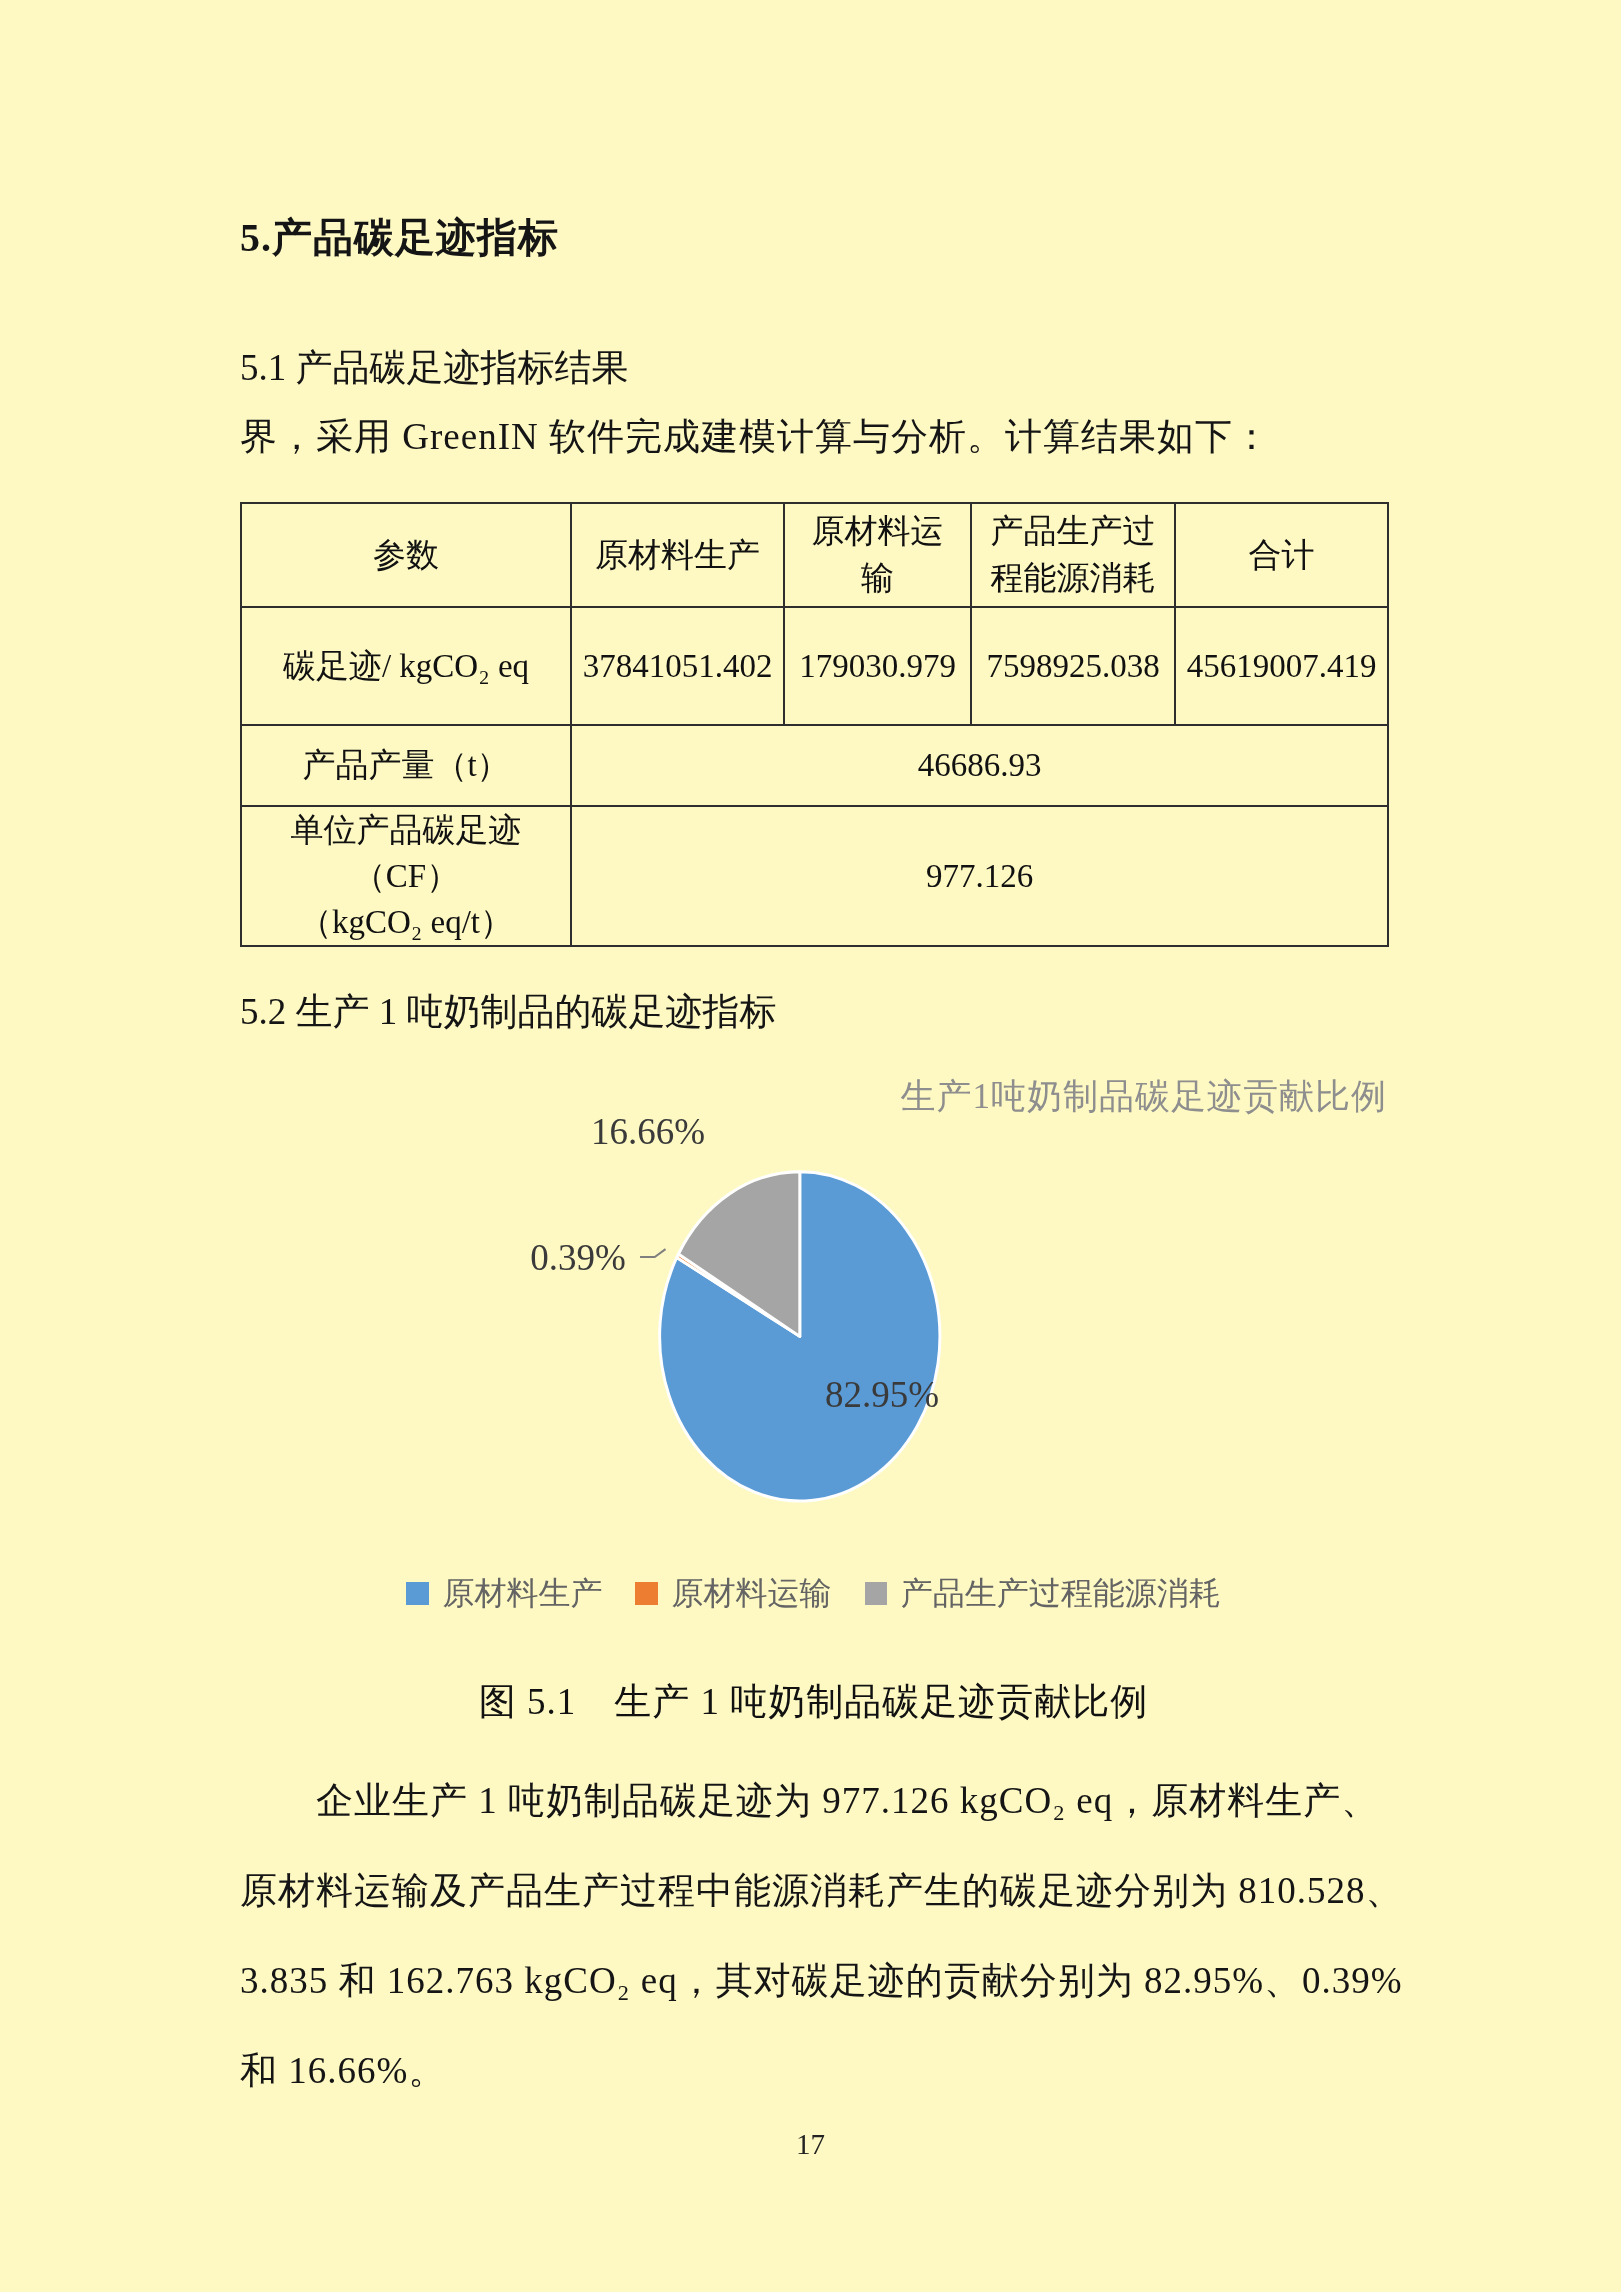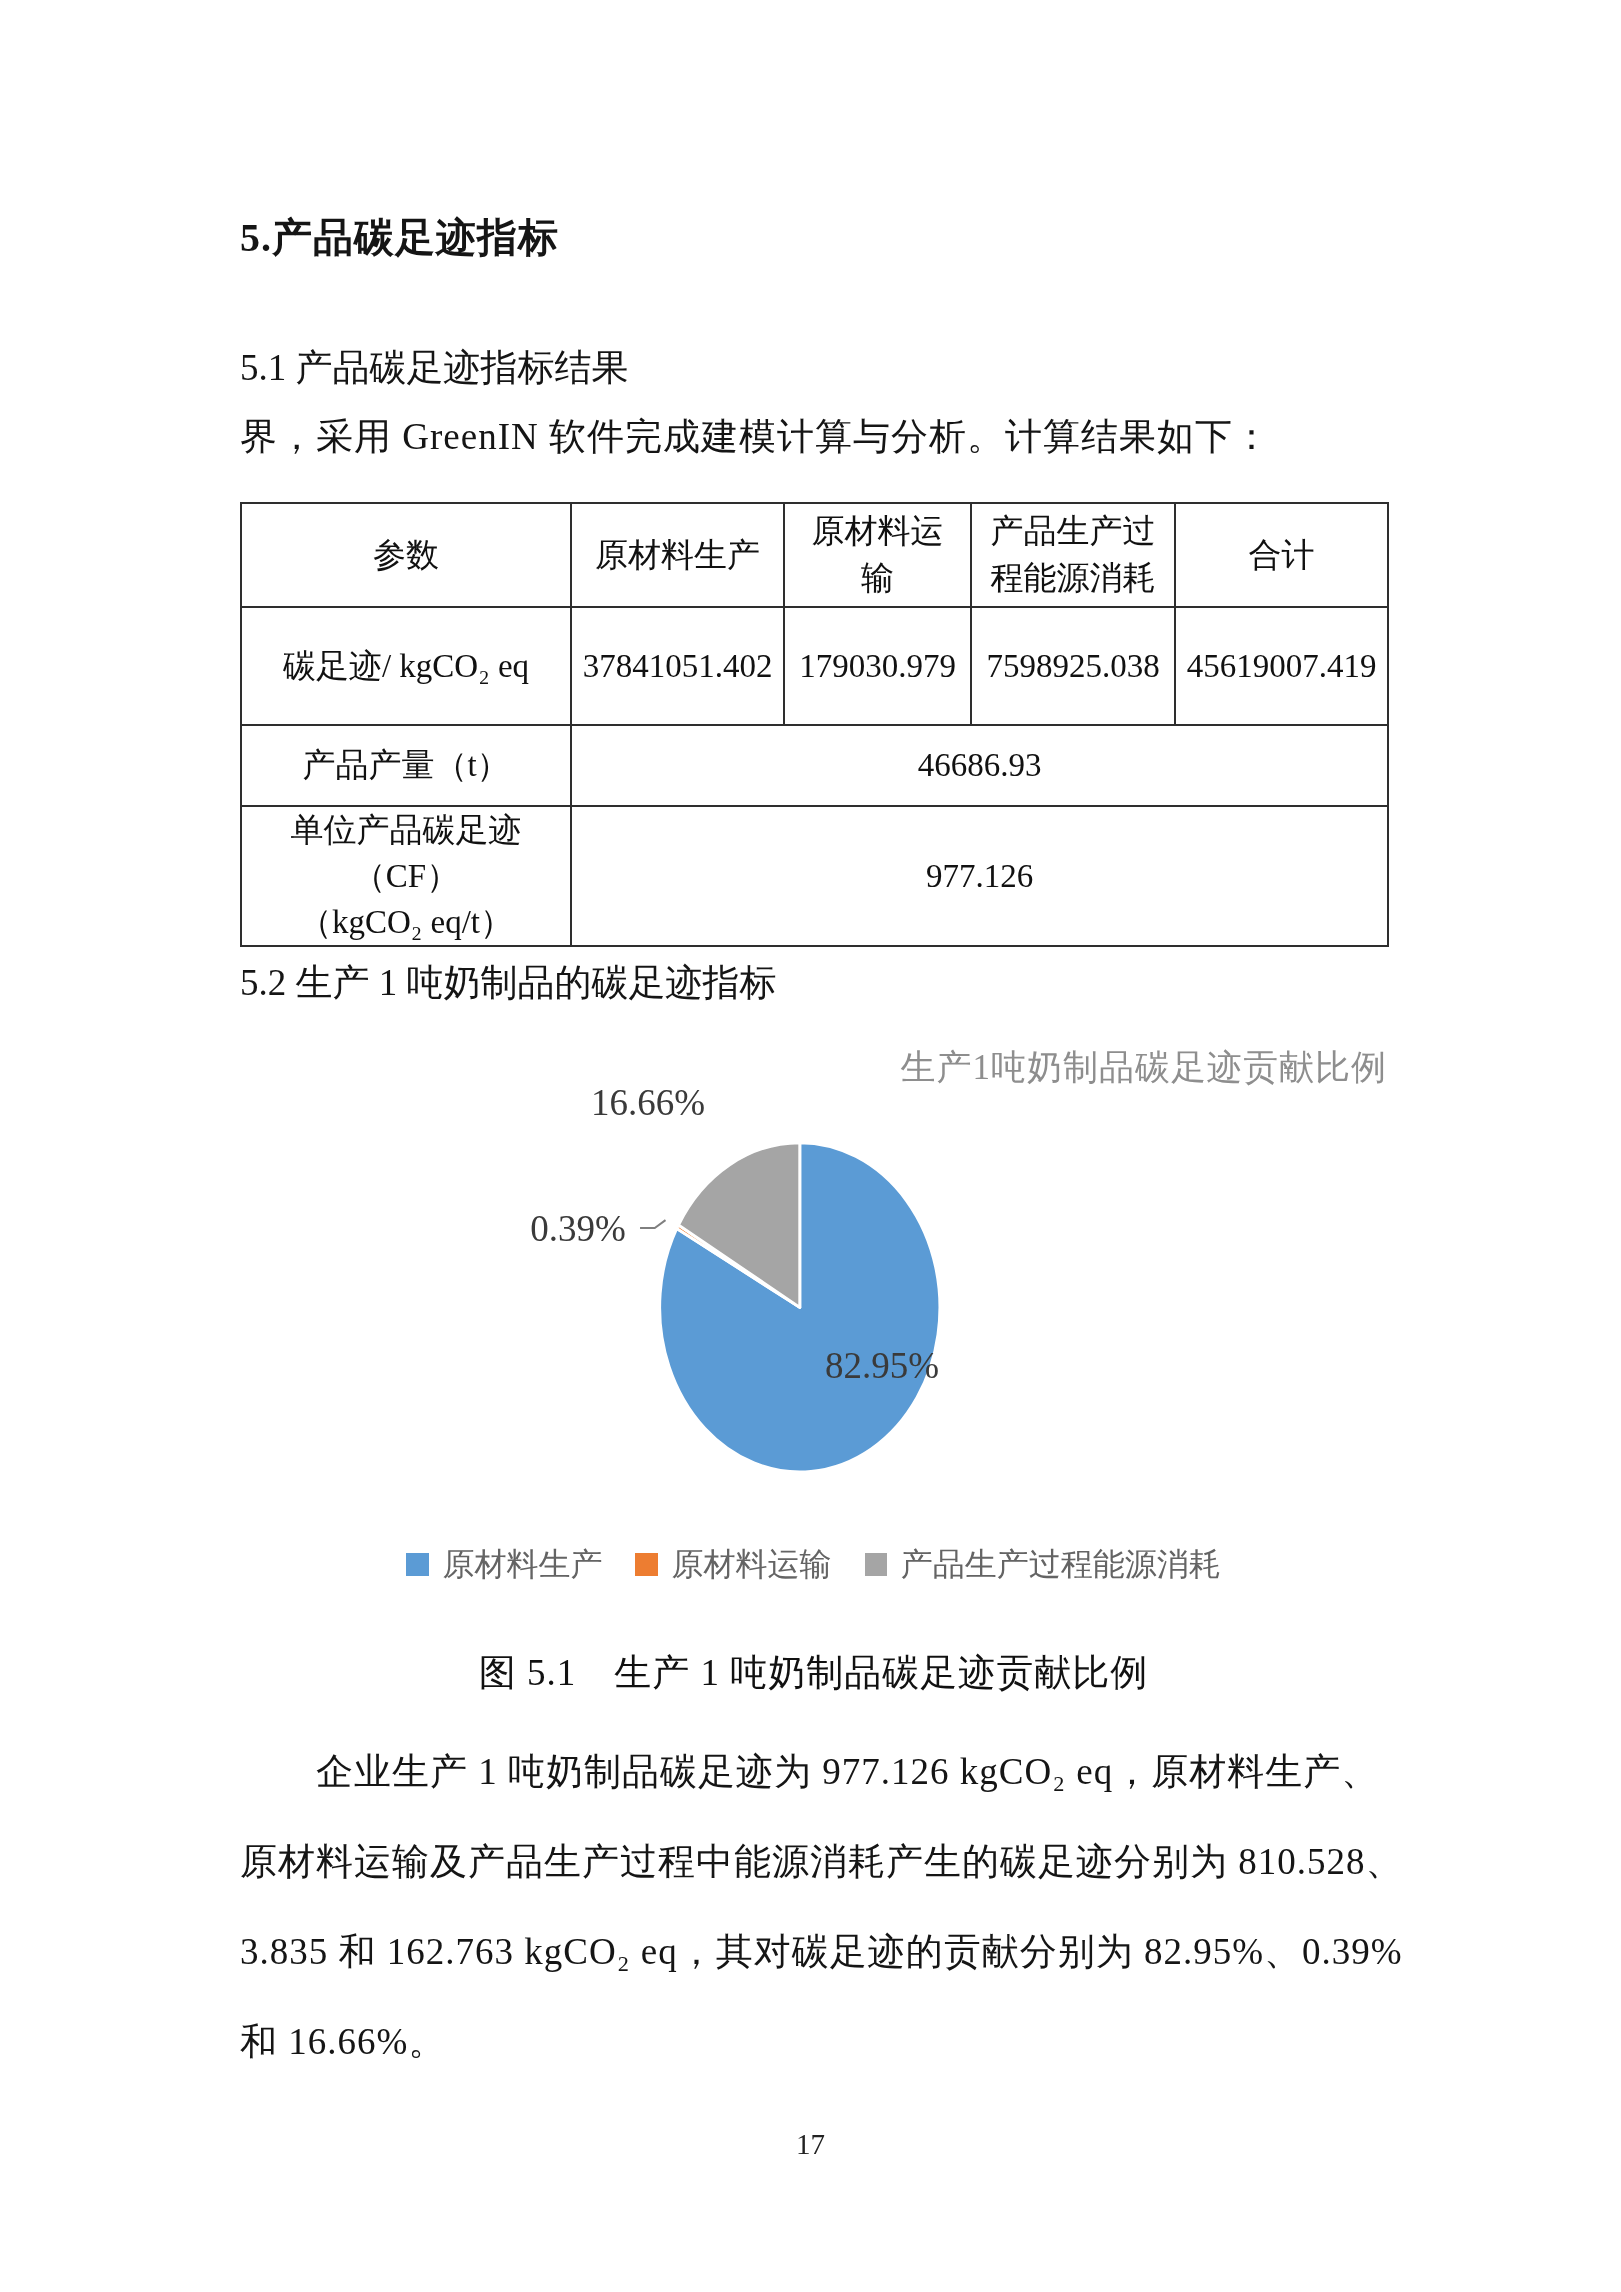--- a/index.html
+++ b/index.html
@@ -1,34 +1,34 @@
 <!DOCTYPE html>
 <html><head>
 <meta charset="utf-8">
 <style>
   html,body{margin:0;padding:0;background:#e8e8e8;}
   .page{
     position:relative;
     width:1621px;height:2293px;
-    background:#ffffff;
+    background:#fef9c3;
     margin:0 auto;
     font-family:"Liberation Serif","DejaVu Serif",serif;
     color:#151515;
     overflow:hidden;
   }
   .content{position:absolute;left:240px;top:0;width:1147px;}
 
   .h1{
     margin-top:212px;
     font-size:40px;font-weight:bold;letter-spacing:1px;
     line-height:51px;white-space:nowrap;
   }
   .subhead{font-size:37px;line-height:49px;white-space:nowrap;}
   .subhead-51{margin-top:80px;}
-  .subhead-52{margin-top:11px;}
+  .subhead-52{margin-top:40px;}
 
   .para-line{font-size:37px;line-height:90px;white-space:nowrap;letter-spacing:1px;}
   .para-indent{text-indent:76px;}
 
   
   table.datatable{
     margin-top:19.6px;width:1147px;
     border-collapse:collapse;table-layout:fixed;
     font-size:33px;color:#111;
   }

